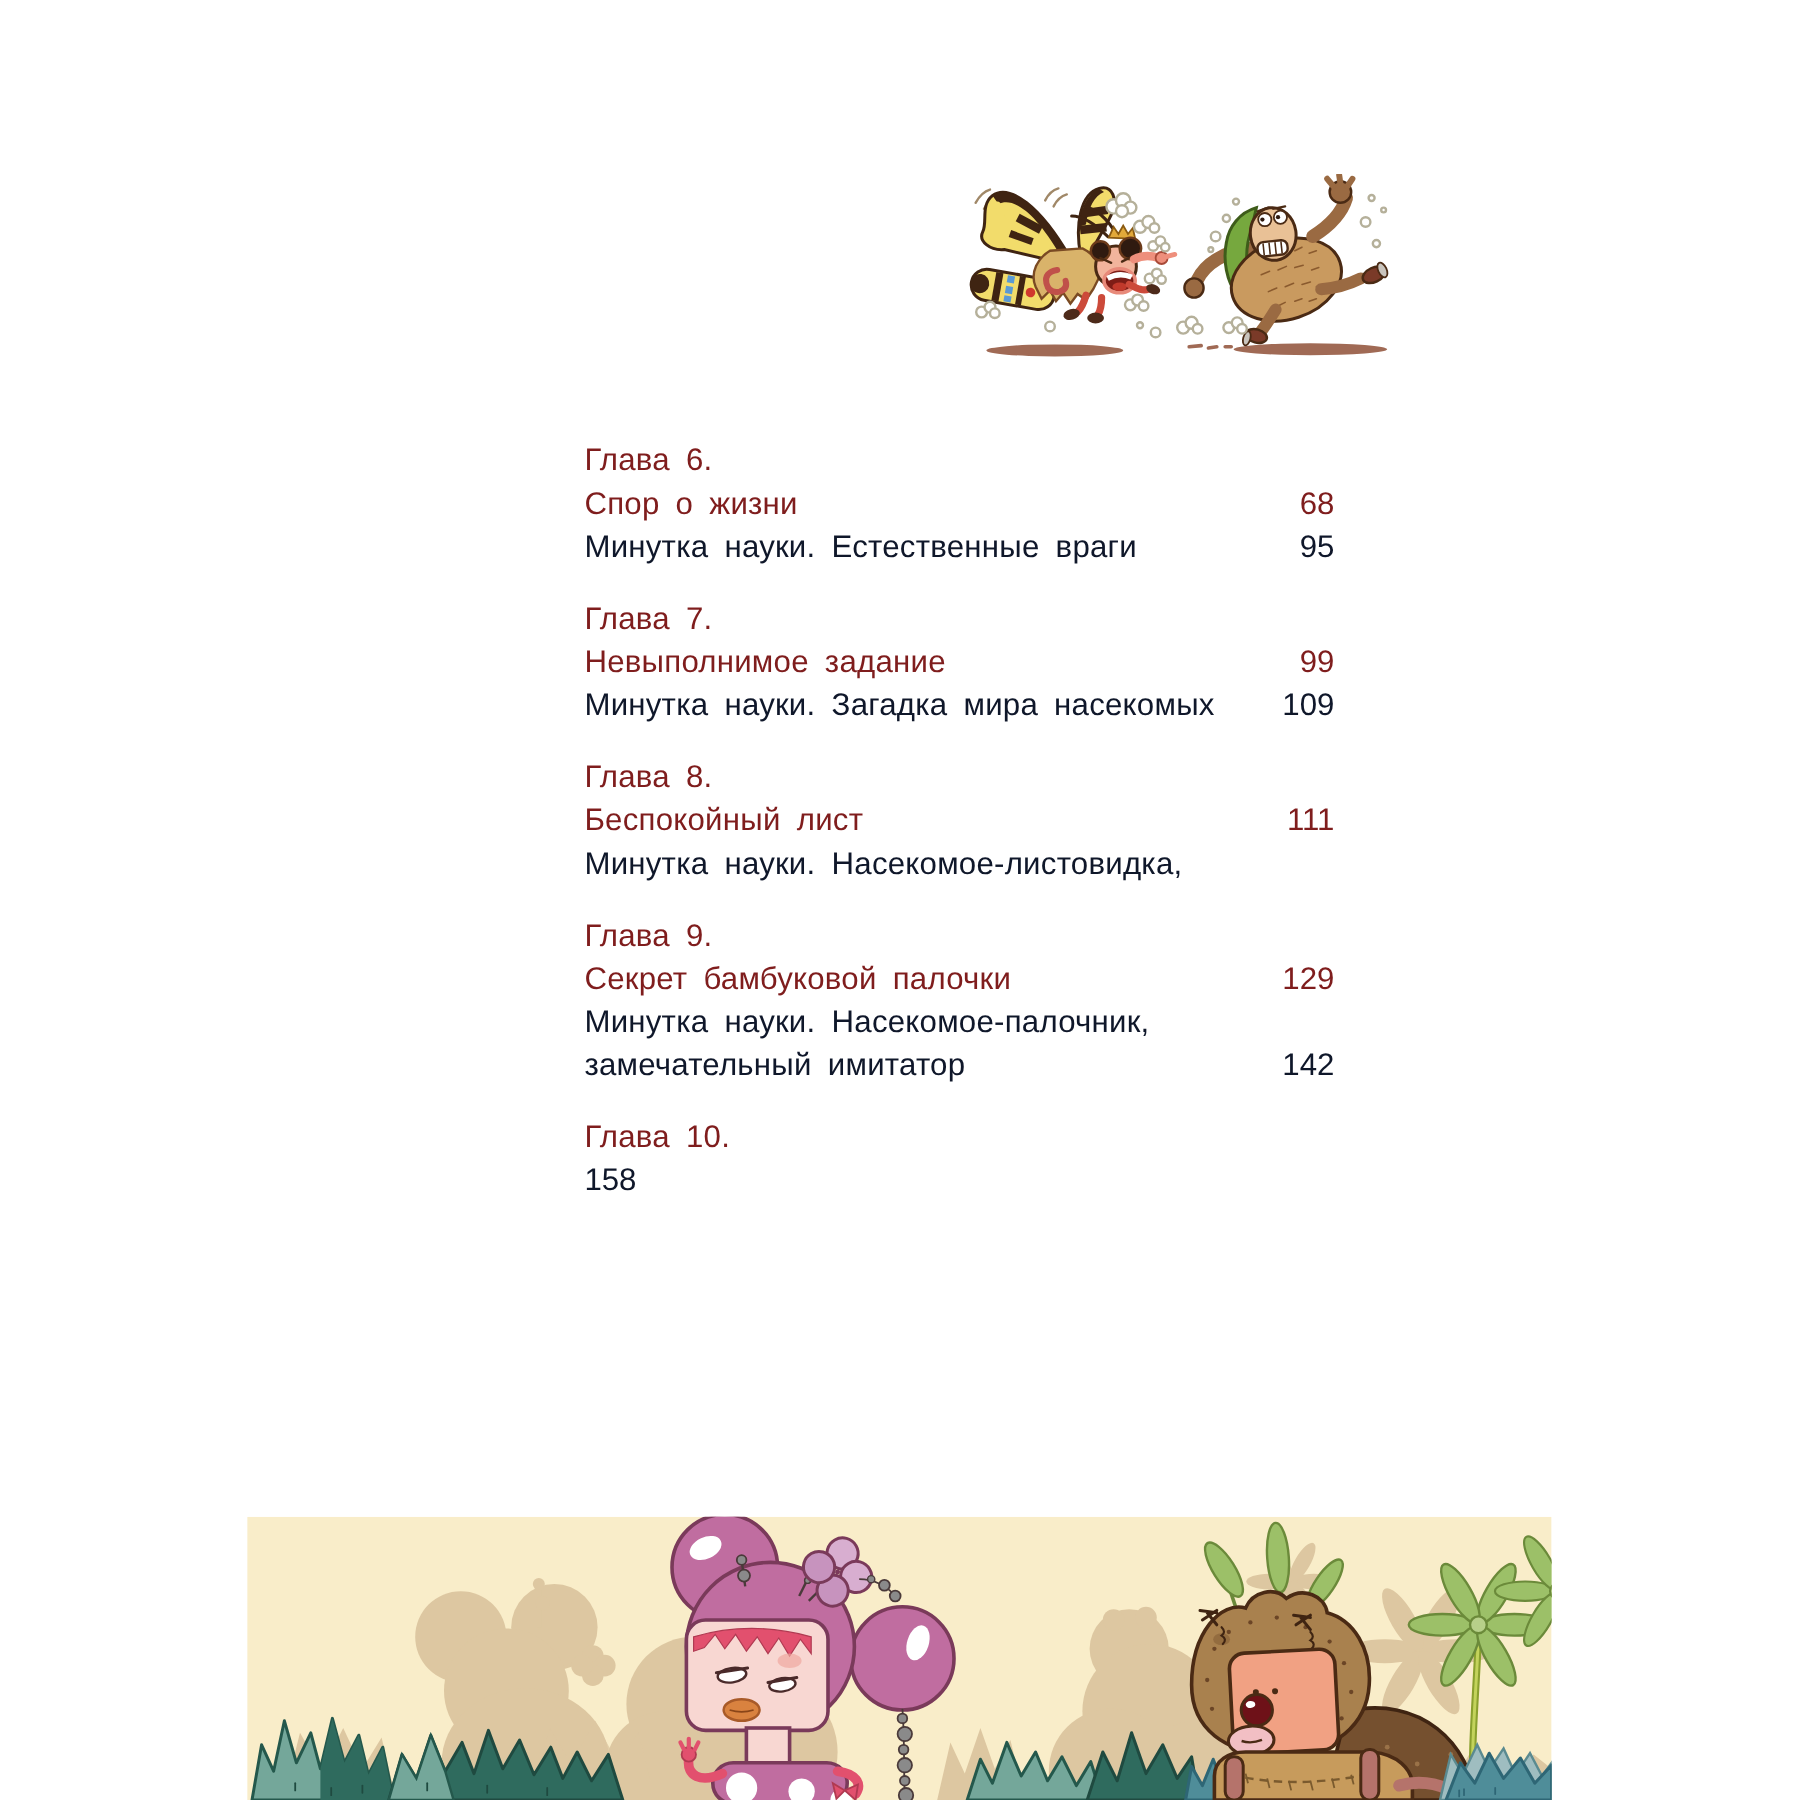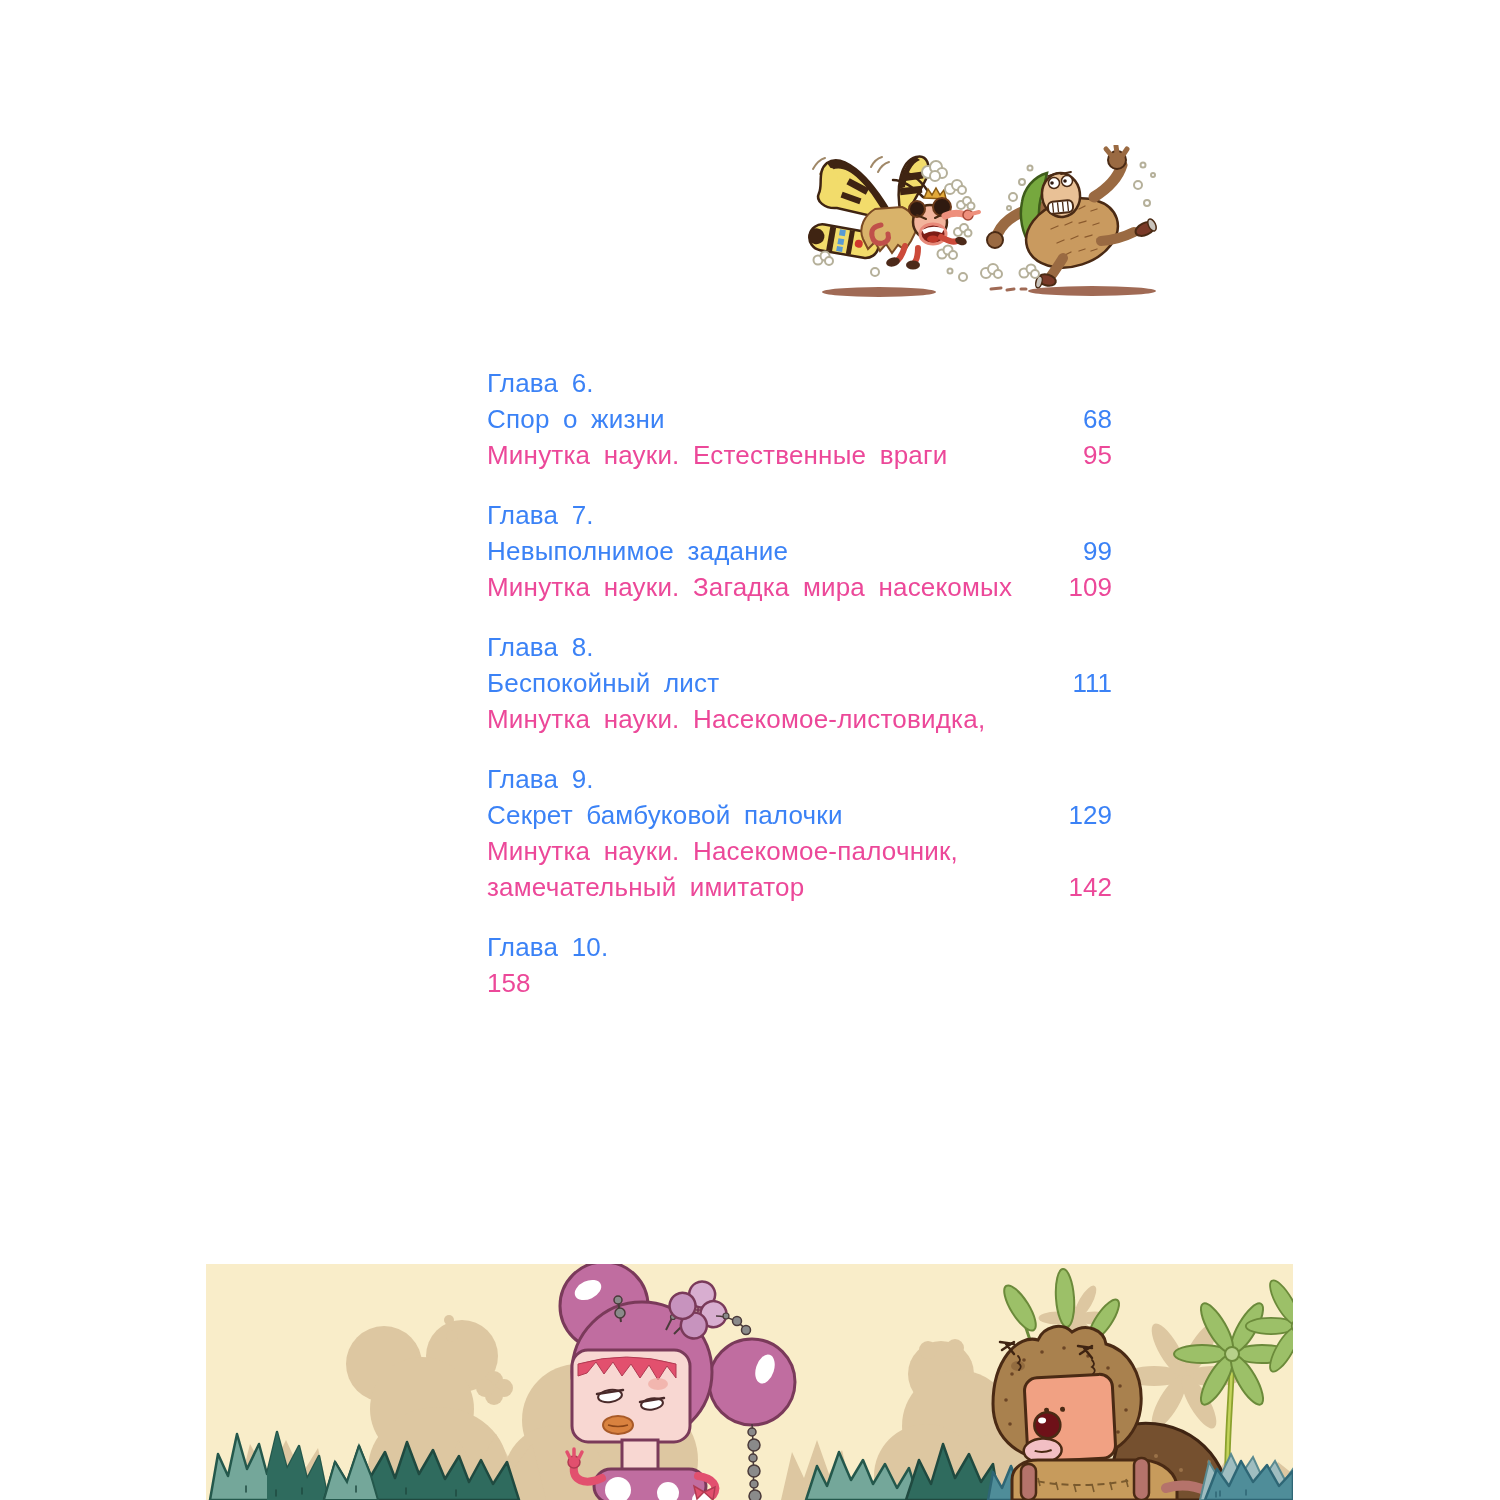--- a/index.html
+++ b/index.html
@@ -7,22 +7,22 @@
     width:1500px;height:1500px;position:relative;background:#ffffff;
     font-family:"Liberation Sans","DejaVu Sans",sans-serif;
     overflow:hidden;
   }
   .illus-top{position:absolute;left:795px;top:145px;width:370px;height:170px;}
   .illus-bottom{position:absolute;left:206px;top:1264px;width:1087px;height:236px;}
   .toc{position:absolute;left:487px;top:365px;width:625px;}
   .toc-entry{margin-bottom:24px;}
   .row{display:flex;justify-content:space-between;align-items:baseline;
        font-size:26px;line-height:36px;word-spacing:6px;letter-spacing:0.2px;}
-  .dark{color:#3b82f6;}
-  .gray{color:#ec4899;}
+  .dark{color:#7f1d1d;}
+  .gray{color:#0f172a;}
   .pg{word-spacing:normal;letter-spacing:0;}
 </style>
 </head>
 <body>
 
 <svg class="illus-top" viewBox="0 0 370 170" xmlns="http://www.w3.org/2000/svg">
 
   <g>
     <ellipse cx="84" cy="147" rx="57" ry="5" fill="#a06a55"></ellipse>
     <g stroke="#a08868" stroke-width="2" fill="none" stroke-linecap="round">

